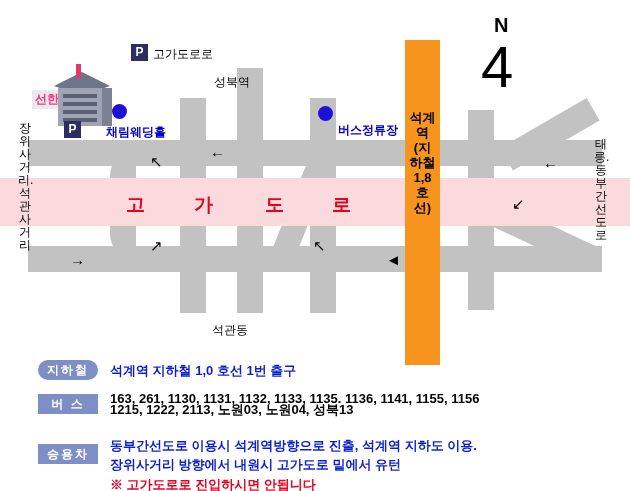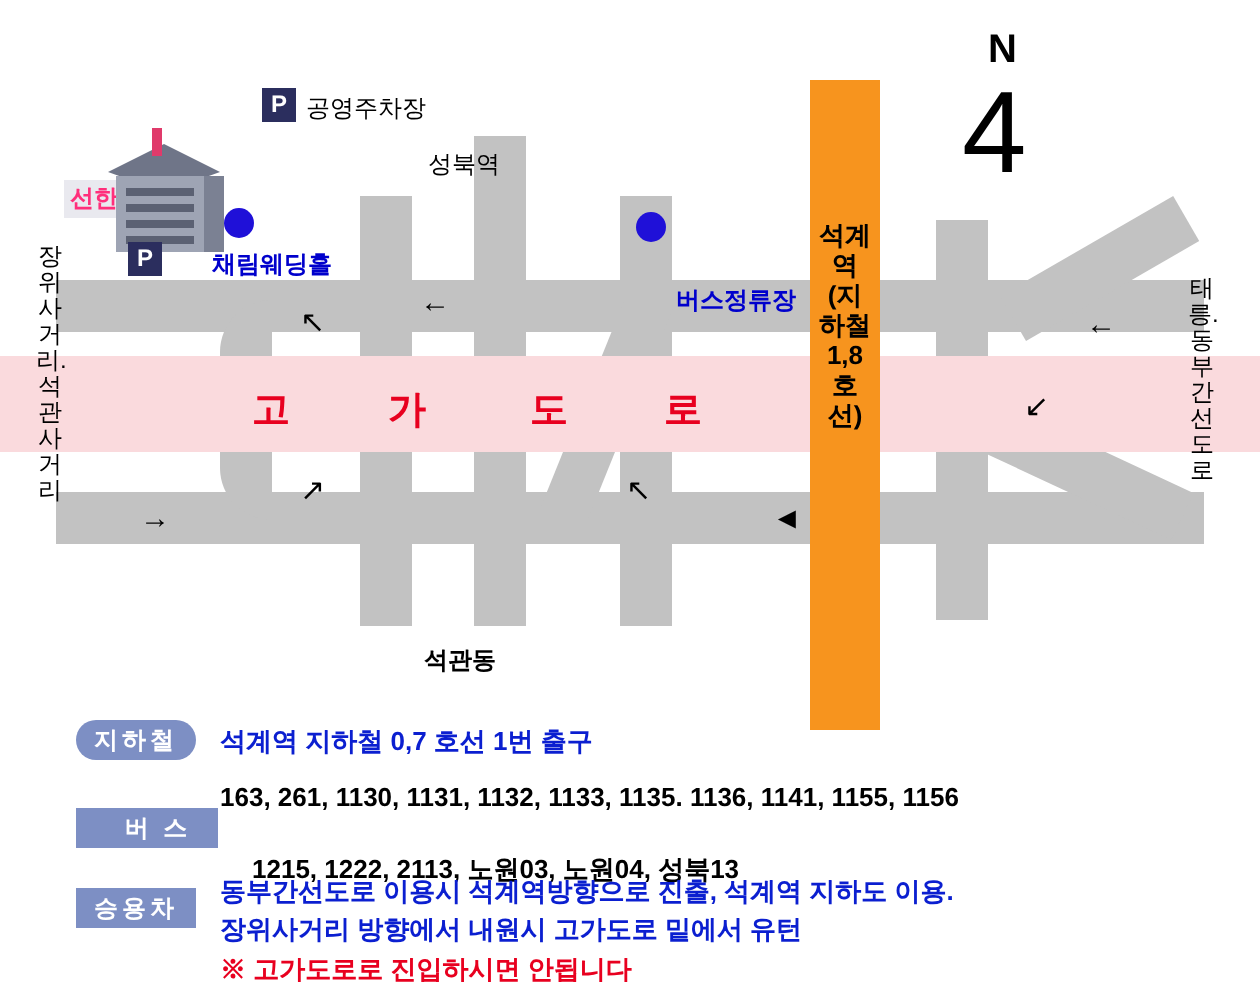--- a/index.html
+++ b/index.html
@@ -193,54 +193,54 @@
     <g fill="#5b6173">
       <rect x="13" y="32" width="34" height="4"></rect>
       <rect x="13" y="40" width="34" height="4"></rect>
       <rect x="13" y="48" width="34" height="4"></rect>
       <rect x="13" y="56" width="34" height="4"></rect>
     </g>
     <rect x="26" y="2" width="5" height="14" fill="#e03a6b"></rect>
   </svg>
 
   <div class="p-marker" style="left:131px; top:44px;">P</div>
-  <div class="map-label" style="left:153px; top:46px;">공영주차장</div>
+  <div class="map-label" style="left:153px; top:46px;">고가도로로</div>
   <div class="p-marker" style="left:64px; top:121px;">P</div>
 
   <div class="dot-blue" style="left:112px; top:104px;"></div>
   <div class="dot-blue" style="left:318px; top:106px;"></div>
 
   <div class="map-label" style="left:214px; top:74px;">성북역</div>
   <div class="map-label blue-label" style="left:106px; top:124px;">채림웨딩홀</div>
-  <div class="map-label blue-label" style="left:338px; top:122px;margin-top:20px;">버스정류장</div>
-  <div class="map-label" style="left:212px; top:322px;font-weight:bold;">석관동</div>
+  <div class="map-label blue-label" style="left:338px; top:122px;">버스정류장</div>
+  <div class="map-label" style="left:212px; top:322px;">석관동</div>
 
   <div class="vert-label" style="left:594px; top:138px;">태릉. 동부간선도로</div>
   <div class="vert-label" style="left:18px; top:122px;">장위사거리. 석관사거리</div>
 
   <div class="arrow" style="left:150px; top:154px;">↖</div>
   <div class="arrow" style="left:210px; top:144px;">←</div>
   <div class="arrow" style="left:543px; top:155px;">←</div>
   <div class="arrow" style="left:512px; top:196px;">↙</div>
   <div class="arrow" style="left:150px; top:238px;">↗</div>
   <div class="arrow" style="left:70px; top:252px;">→</div>
   <div class="arrow" style="left:313px; top:238px;">↖</div>
   <div class="arrow" style="left:386px; top:252px;">◄</div>
 
   <div id="legend">
 
     <div class="leg-row">
       <div class="leg-chip" style="left:38px; top:8px;border-radius:10px;">지하철</div>
-      <div class="leg-text t-blue" style="left:110px; top:10px;">석계역 지하철 0,7 호선 1번 출구</div>
+      <div class="leg-text t-blue" style="left:110px; top:10px;">석계역 지하철 1,0 호선 1번 출구</div>
     </div>
 
     <div class="leg-row">
-      <div class="leg-chip" style="left:38px; top:52px;padding-left:11px;">버 스</div>
+      <div class="leg-chip" style="left:38px; top:42px;">버 스</div>
       <div class="leg-text t-green" style="left:110px; top:39px;">163, 261, 1130, 1131, 1132, 1133, 1135. 1136, 1141, 1155, 1156</div>
-      <div class="leg-text t-green" style="left:110px; top:74px;margin-left:16px;">1215, 1222, 2113, 노원03, 노원04, 성북13</div>
+      <div class="leg-text t-green" style="left:110px; top:49px;">1215, 1222, 2113, 노원03, 노원04, 성북13</div>
     </div>
 
     <div class="leg-row">
       <div class="leg-chip" style="left:38px; top:92px;">승용차</div>
       <div class="leg-text t-blue" style="left:110px; top:85px;">동부간선도로 이용시 석계역방향으로 진출, 석계역 지하도 이용.</div>
       <div class="leg-text t-blue" style="left:110px; top:104px;">장위사거리 방향에서 내원시 고가도로 밑에서 유턴</div>
       <div class="leg-text t-red" style="left:110px; top:124px;">※ 고가도로로 진입하시면 안됩니다</div>
     </div>
 
   </div>

